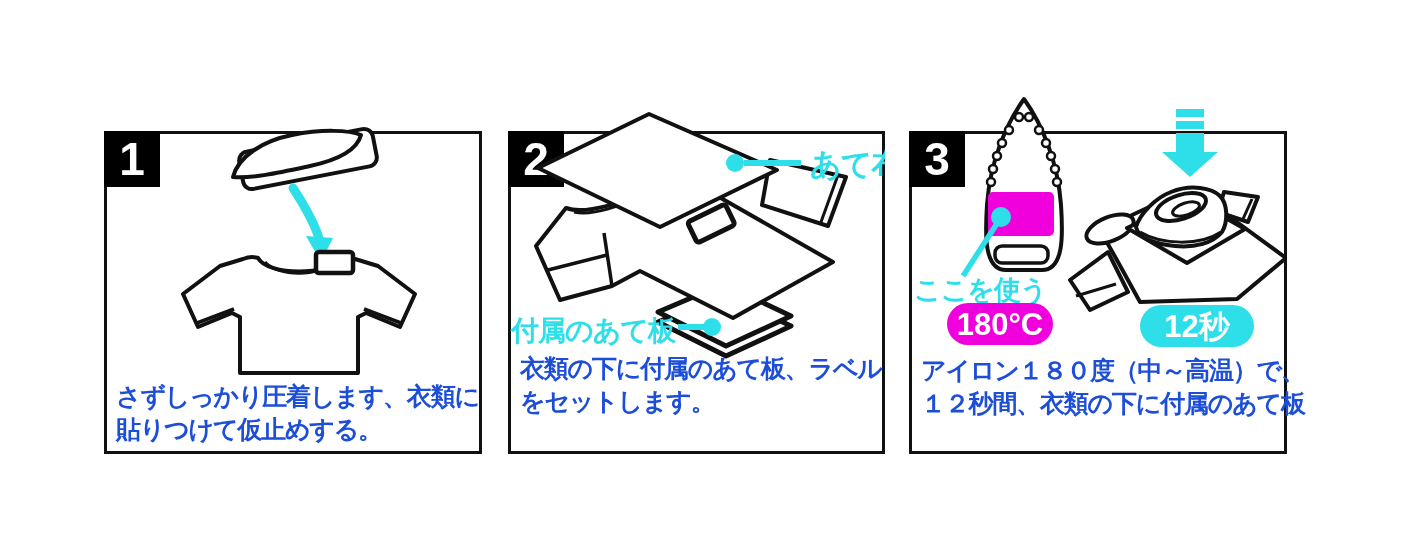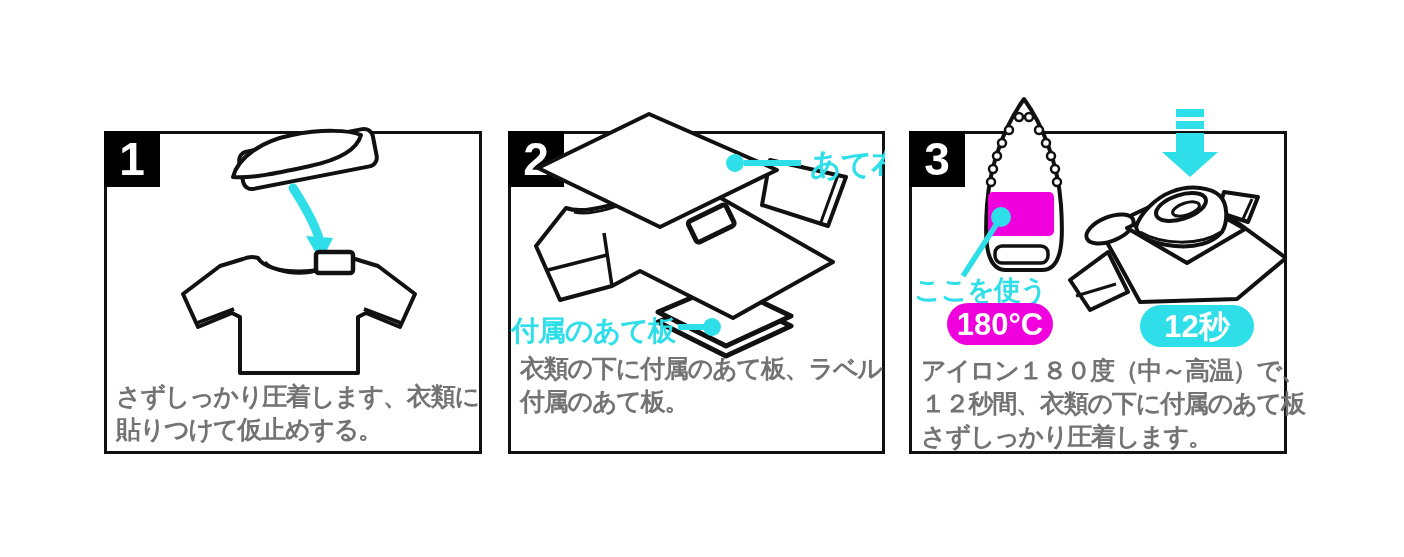--- a/index.html
+++ b/index.html
@@ -5,21 +5,21 @@
   html,body{margin:0;padding:0;background:#ffffff;}
   .stage{position:relative;width:1404px;height:557px;background:#fff;overflow:hidden;
          font-family:"Liberation Sans","DejaVu Sans",sans-serif;}
   .panel{position:absolute;top:131px;height:323px;background:#fff;border:3px solid #111;box-sizing:border-box;}
   .panel-1{left:104px;width:378px;}
   .panel-2{left:508px;width:377px;}
   .panel-3{left:909px;width:378px;}
   .step-num{position:absolute;left:-3px;top:-3px;width:56px;height:56px;background:#000;color:#fff;
             display:flex;align-items:center;justify-content:center;
             font-size:46px;font-weight:bold;line-height:1;}
-  .caption{position:absolute;left:9px;right:4px;color:#737373;font-size:25px;font-weight:700;
+  .caption{position:absolute;left:9px;right:4px;color:#1d4ed8;font-size:25px;font-weight:700;
            line-height:33px;letter-spacing:-1.2px;white-space:nowrap;}
   .cap-1{top:246px;}
   .cap-2{top:218px;}
   .cap-3{top:222px;font-family:Liberation Mono, monospace;}
   .art{position:absolute;pointer-events:none;}
   .art-1{left:104px;top:95px;}
   .art-2{left:508px;top:100px;}
   .art-3{left:909px;top:88px;}
   svg text{font-family:"Liberation Sans","DejaVu Sans",sans-serif;font-weight:bold;}
 </style>
@@ -33,30 +33,29 @@
     <div class="caption cap-1">
       <div>さずしっかり圧着します、衣類に</div>
       <div>貼りつけて仮止めする。</div>
     </div>
   </div>
 
   <div class="panel panel-2">
     <div class="step-num">2</div>
     <div class="caption cap-2">
       <div>衣類の下に付属のあて板、ラベル</div>
-      <div>付属のあて板。</div>
+      <div>をセットします。</div>
     </div>
   </div>
 
   <div class="panel panel-3">
     <div class="step-num">3</div>
     <div class="caption cap-3">
       <div>アイロン１８０度（中～高温）で、</div>
       <div>１２秒間、衣類の下に付属のあて板</div>
-      <div>さずしっかり圧着します。</div>
     </div>
   </div>
 
   <svg class="art art-1" width="378" height="365" viewBox="104 95 378 365">
 
     <rect x="240" y="140" width="136" height="38" rx="9" transform="rotate(-11 308 159)" fill="#fff" stroke="#111" stroke-width="4"></rect>
 
     <path d="M233,177 C238,157 262,141 292,135 C322,129 349,130 361,135
              C357,150 338,160 310,166 C282,172 251,179 233,177 Z" fill="#fff" stroke="#111" stroke-width="4" stroke-linejoin="round"></path>
 

